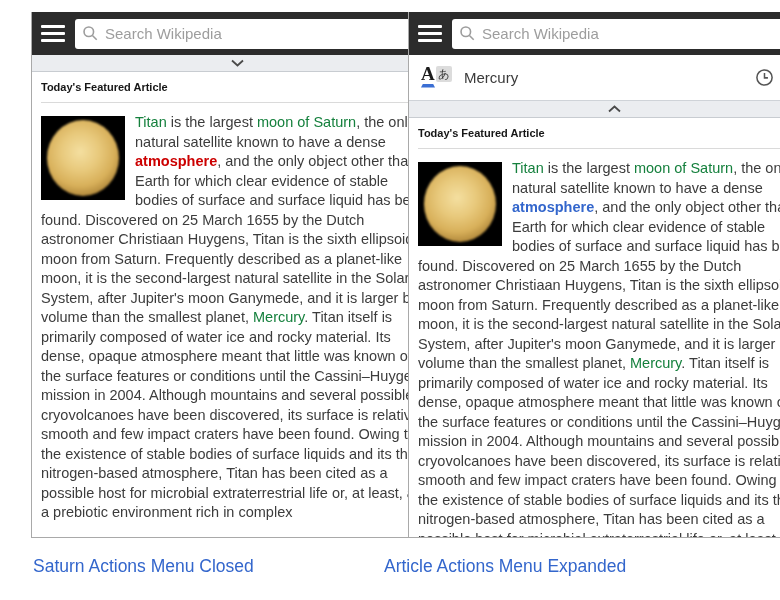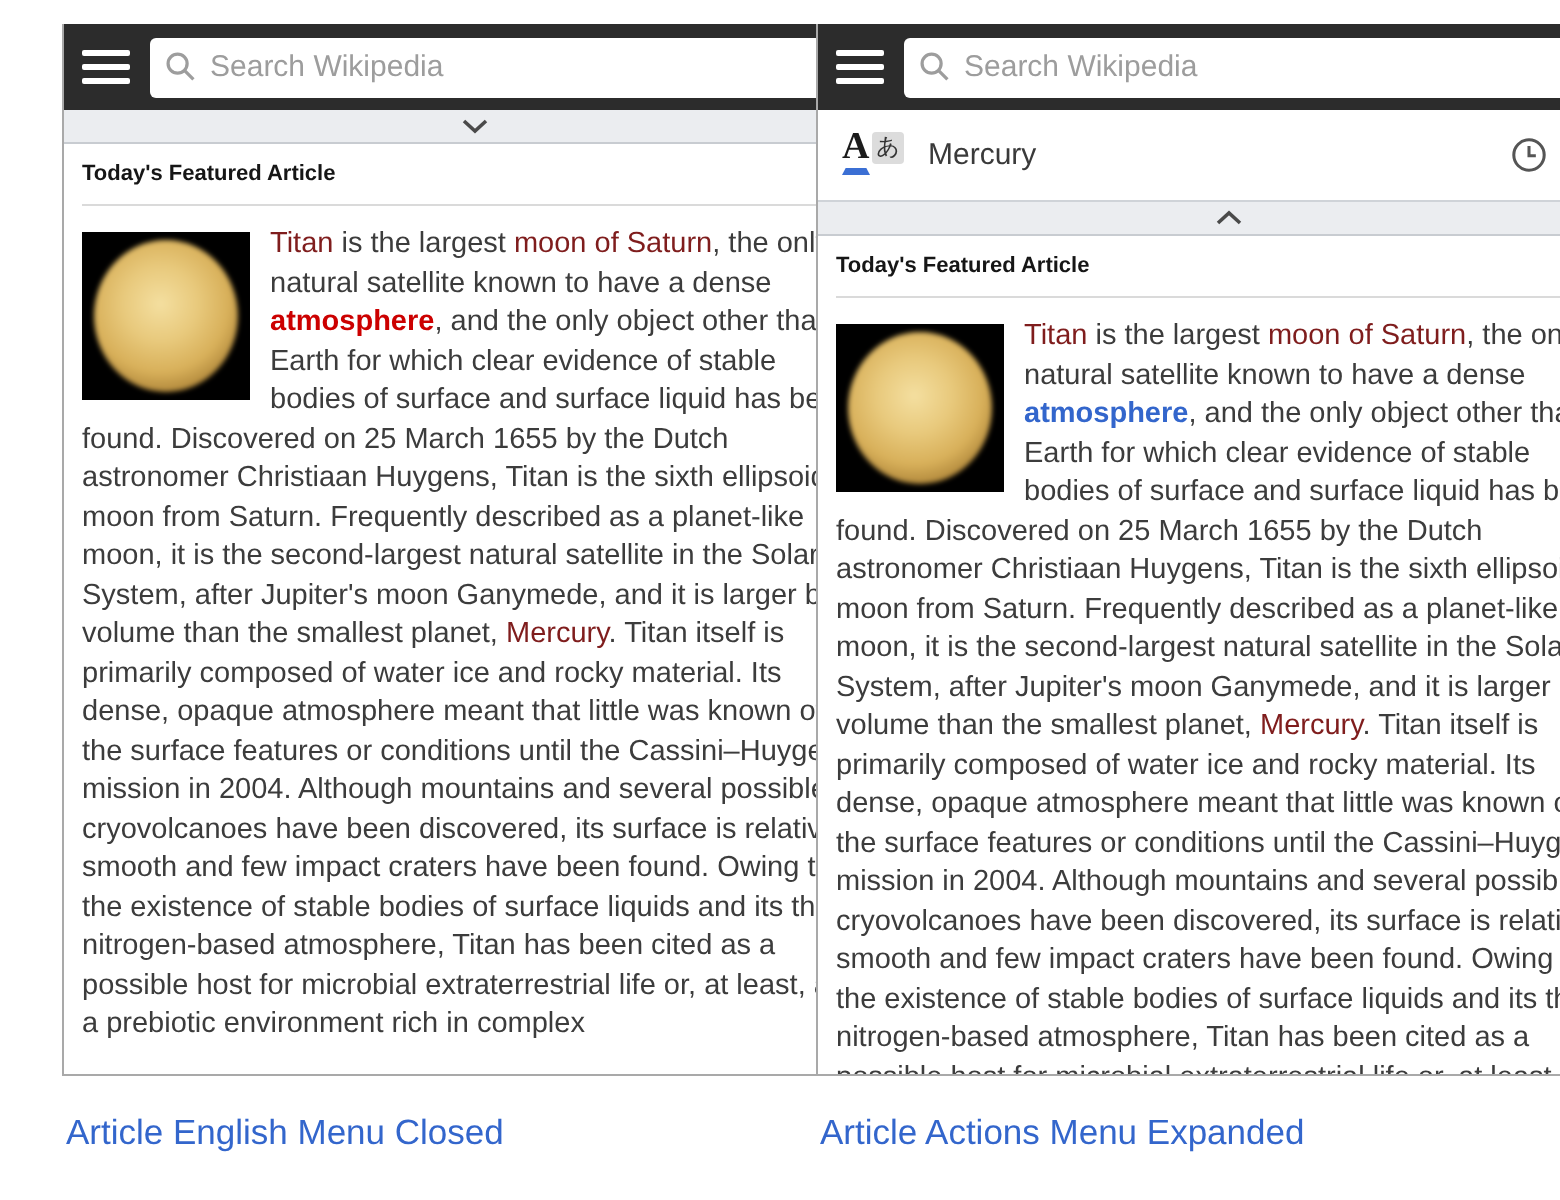--- a/index.html
+++ b/index.html
@@ -49,28 +49,28 @@
   .content{padding:0 9px;}
   .tfa-heading{font-size:11px;font-weight:bold;color:#161616;margin:9px 0 0 0;
                padding-bottom:9px;border-bottom:1px solid #dadada;}
   .tfa-p{margin-top:10px;font-size:14.5px;line-height:19.5px;color:#3c3c3c;}
   .titanimg{float:left;width:84px;height:84px;background:#000;margin:3px 10px 6px 0;
             overflow:hidden;cursor:pointer;}
   .sphere{width:72px;height:76px;border-radius:50%;margin:4px auto 0 auto;
           background:radial-gradient(circle at 46% 42%, #f4dfa0 0%, #e8c97c 32%,
                      #d8b05a 58%, #a87f34 80%, #4d3814 93%, #000 100%);
           filter:blur(1.3px);}
-  a.bluelink{color:#7f1d1d;text-decoration:none;cursor:pointer;}
+  a.bluelink{color:#15803d;text-decoration:none;cursor:pointer;}
   a.redlink{color:#cc0000;text-decoration:none;cursor:pointer;font-weight:bold;}
   .panel.expanded a.redlink{color:#3366cc;}
 
   
   .caption{position:absolute;top:556px;font-size:17.5px;color:#3366cc;}
   .caption.closed{left:33px;}
-  .caption.expanded{left:410px;}
+  .caption.expanded{left:384px;}
 </style>
 </head>
 <body>
 
 <div class="panel closed">
   <div class="appheader">
     <div class="hamburger">
       <span></span>
         <span></span>
         <span></span>
@@ -151,14 +151,14 @@
   <div class="content">
     <h2 class="tfa-heading">Today's Featured Article</h2>
     <div class="tfa-p">
       <div class="titanimg">
         <div class="sphere"></div>
       </div><a class="bluelink">Titan</a><span> is the largest </span><a class="bluelink">moon of Saturn</a><span>, the only natural satellite known to have a dense </span><a class="redlink">atmosphere</a><span>, and the only object other than Earth for which clear evidence of stable bodies of surface and surface liquid has been found. Discovered on 25 March 1655 by the Dutch astronomer Christiaan Huygens, Titan is the sixth ellipsoidal moon from Saturn. Frequently described as a planet-like moon, it is the second-largest natural satellite in the Solar System, after Jupiter's moon Ganymede, and it is larger by volume than the smallest planet, </span><a class="bluelink">Mercury</a><span>. Titan itself is primarily composed of water ice and rocky material. Its dense, opaque atmosphere meant that little was known of the surface features or conditions until the Cassini–Huygens mission in 2004. Although mountains and several possible cryovolcanoes have been discovered, its surface is relatively smooth and few impact craters have been found. Owing to the existence of stable bodies of surface liquids and its thick nitrogen-based atmosphere, Titan has been cited as a possible host for microbial extraterrestrial life or, at least, as a prebiotic environment rich in complex</span>
     </div>
   </div>
 </div>
 
-<div class="caption closed">Article English Menu Closed</div>
+<div class="caption closed">Saturn Actions Menu Closed</div>
 <div class="caption expanded">Article Actions Menu Expanded</div>
 
 </body></html>

